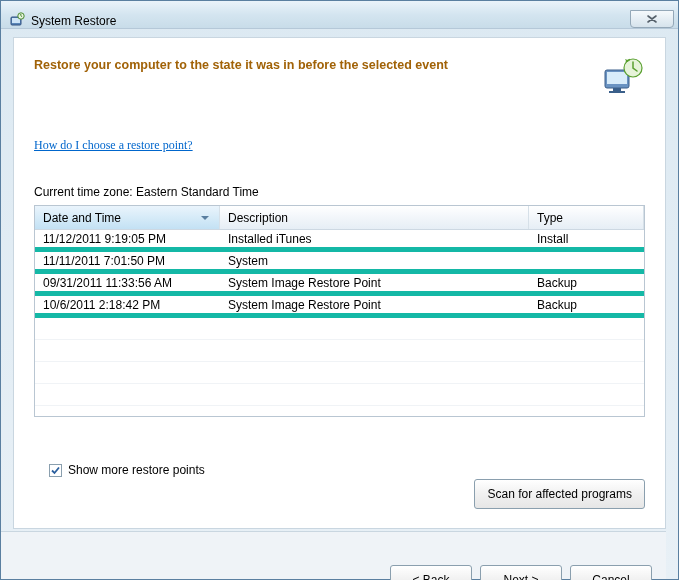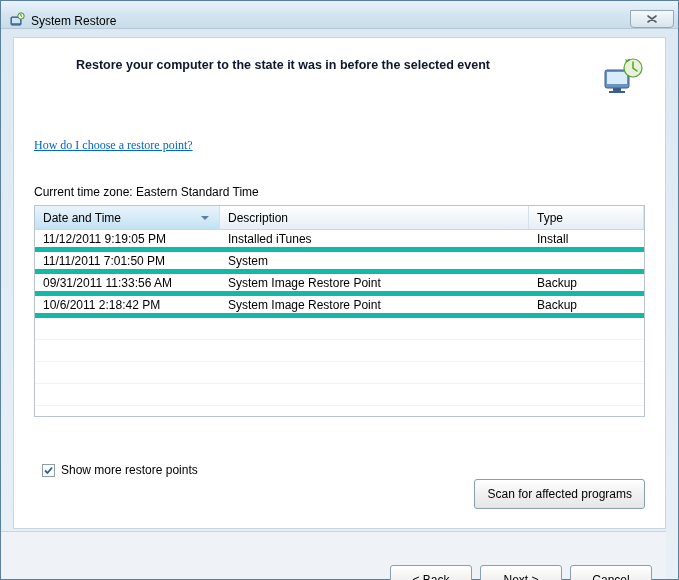--- a/index.html
+++ b/index.html
@@ -54,24 +54,23 @@
     border: 1px solid #c9d6e0;
   }
   .header-row {
     padding: 18px 20px 10px 20px;
     display: flex;
     align-items: flex-start;
   }
   .header-text {
     font-size: 12.5px;
     font-weight: bold;
-    color: #0f172a;
+    color: #a16207;
     flex: 1;
     padding-top: 2px;
-    margin-left: 42px;
   }
   .header-icon {
     width: 44px; height: 44px;
     margin-left: 20px;
     flex: 0 0 auto;
   }
   .link-row {
     padding: 28px 20px 4px 20px;
   }
   .help-link {
@@ -141,21 +140,21 @@
   .td.col-date { width: 185px; }
   .td.col-desc { flex: 1; }
   .td.col-type { width: 115px; }
   .empty-row {
     height: 22px;
     border-bottom: 1px solid #f0f3f6;
   }
   .bottom-row {
     display: flex;
     align-items: center;
-    padding: 14px 20px 0 28px;
+    padding: 14px 20px 0 35px;
   }
   .chk-wrap {
     display: flex;
     align-items: center;
     gap: 6px;
     cursor: pointer;
   }
   .chk {
     width: 13px; height: 13px;
     border: 1px solid #8a9fae;

